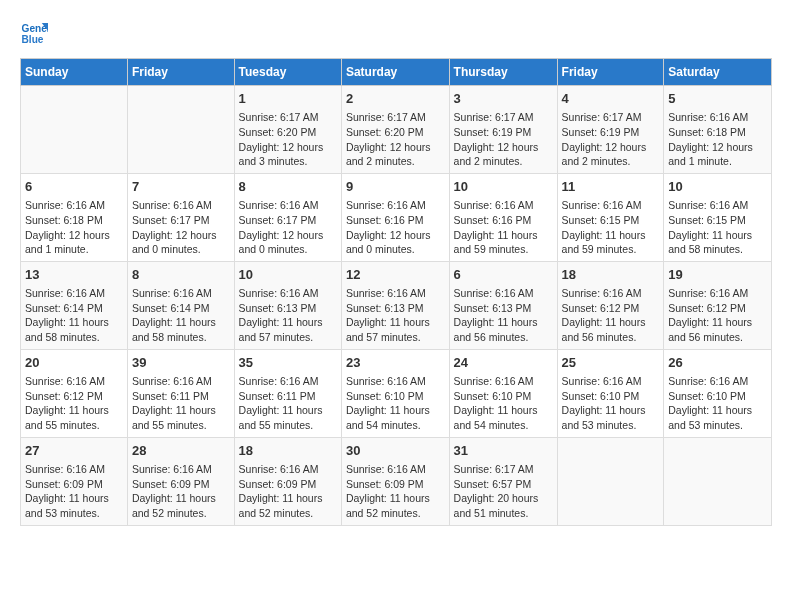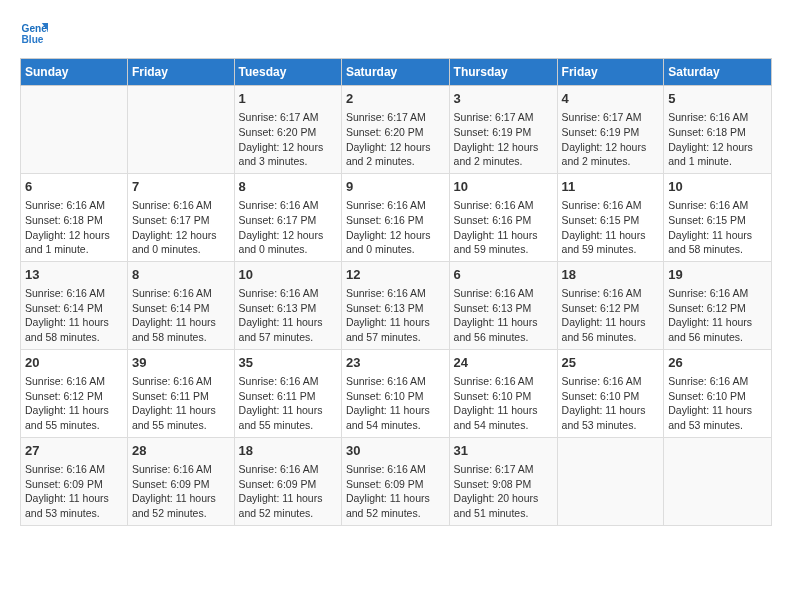--- a/index.html
+++ b/index.html
@@ -298,20 +298,20 @@
         </td>
         <td>
           <div class="day-num">30</div>
           <div>Sunrise: 6:16 AM</div>
           <div>Sunset: 6:09 PM</div>
           <div>Daylight: 11 hours and 52 minutes.</div>
         </td>
         <td>
           <div class="day-num">31</div>
           <div>Sunrise: 6:17 AM</div>
-          <div>Sunset: 9:08 PM</div>
+          <div>Sunset: 6:57 PM</div>
           <div>Daylight: 20 hours and 51 minutes.</div>
         </td>
         <td class="empty"></td>
         <td class="empty"></td>
       </tr>
     </tbody>
 </table>
 
 </body></html>

